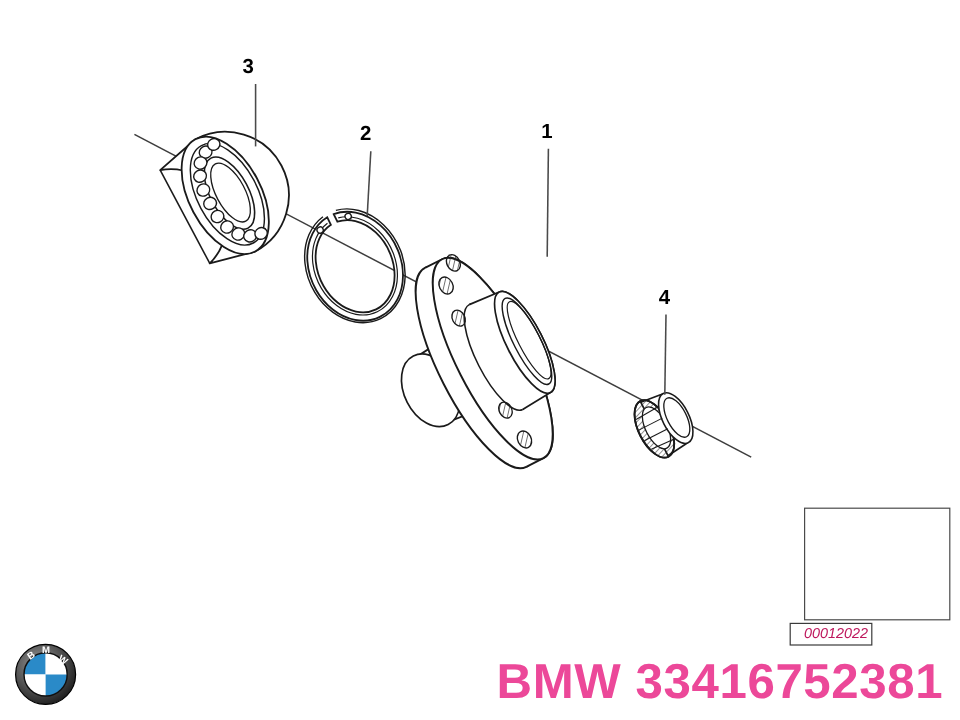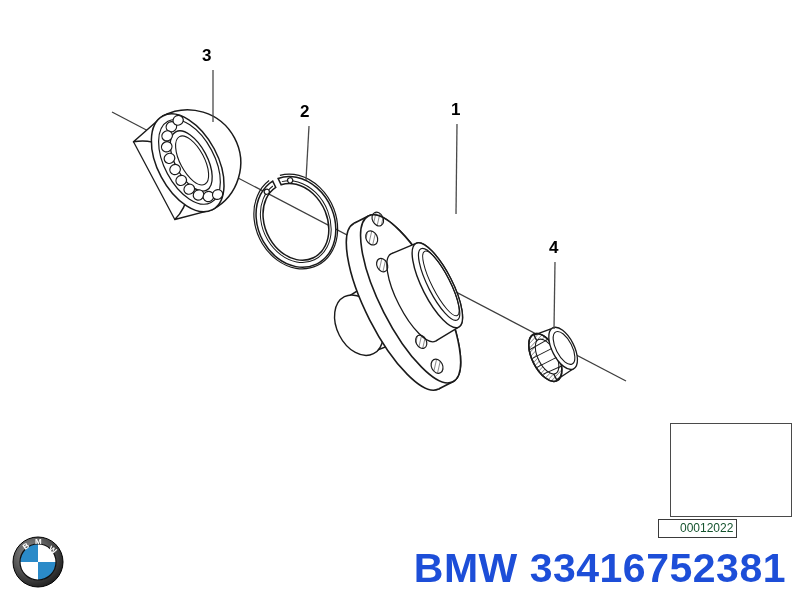--- a/index.html
+++ b/index.html
@@ -32,45 +32,46 @@
   .part-number-text {
     position: absolute;
     right: 14px;
     top: 548px;
     font-family: "Liberation Sans", sans-serif;
     font-size: 41px;
     font-weight: 700;
     letter-spacing: 0.5px;
     line-height: 1;
     white-space: nowrap;
-    color: #1d4ed8;
+    color: #ec4899;
   }
   .thumb-box {
     position: absolute;
     left: 670px;
     top: 423px;
     width: 122px;
     height: 94px;
     border: 1px solid #4a4a4a;
     background: #ffffff;
     box-sizing: border-box;
   }
   .thumb-code {
     position: absolute;
     left: 658px;
     top: 519px;
     border: 1px solid #3a3a3a;
     background: #fff;
     font-family: "Liberation Sans", sans-serif;
     font-size: 12px;
     line-height: 1;
-    padding: 2px 3px 3px 21px;
+    padding: 2px 3px 3px 11px;
     letter-spacing: 0px;
-    color: #14532d;
+    color: #be185d;
     white-space: nowrap;
+    font-style: italic;
   }
   .callout-num {
     position: absolute;
     font-family: "Liberation Sans", sans-serif;
     font-weight: 700;
     font-size: 17px;
     line-height: 1;
     color: #000;
   }
 </style>

